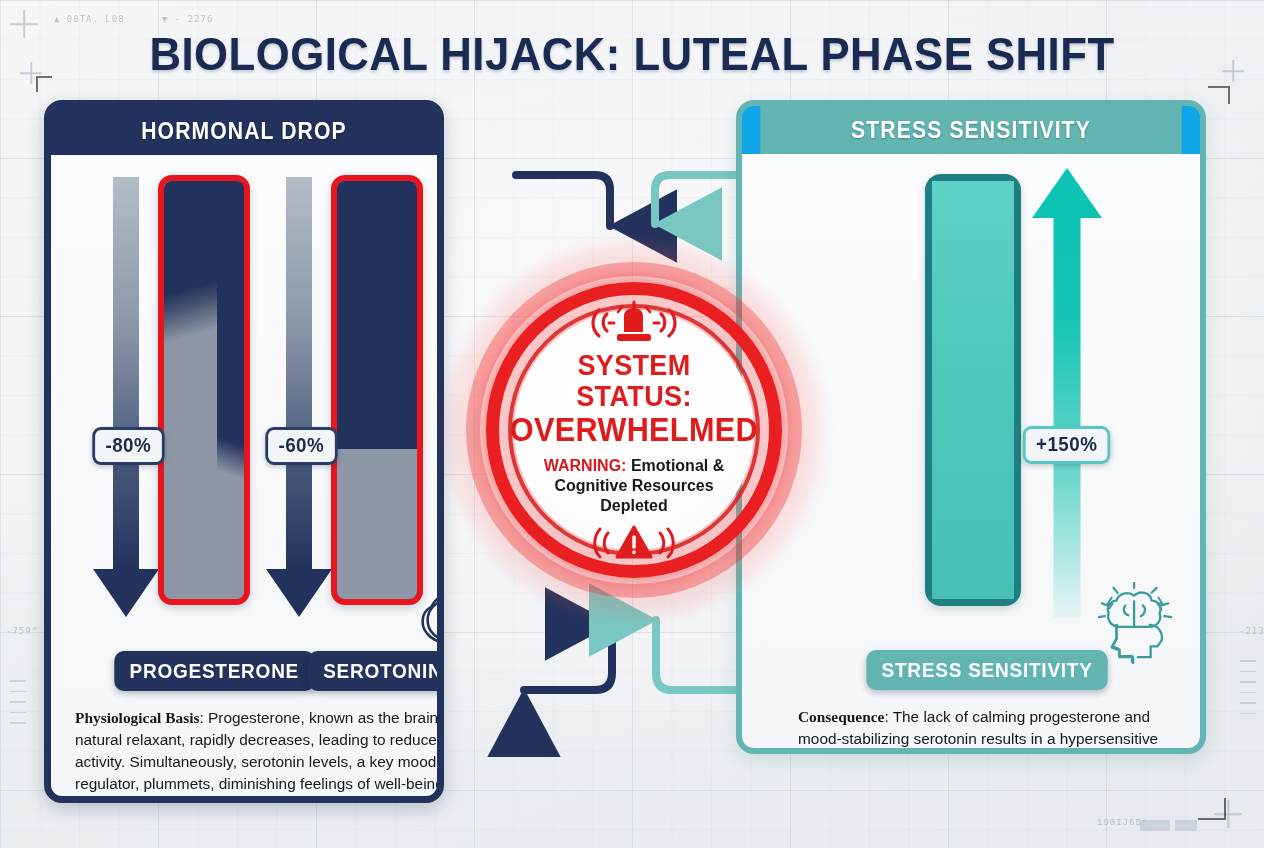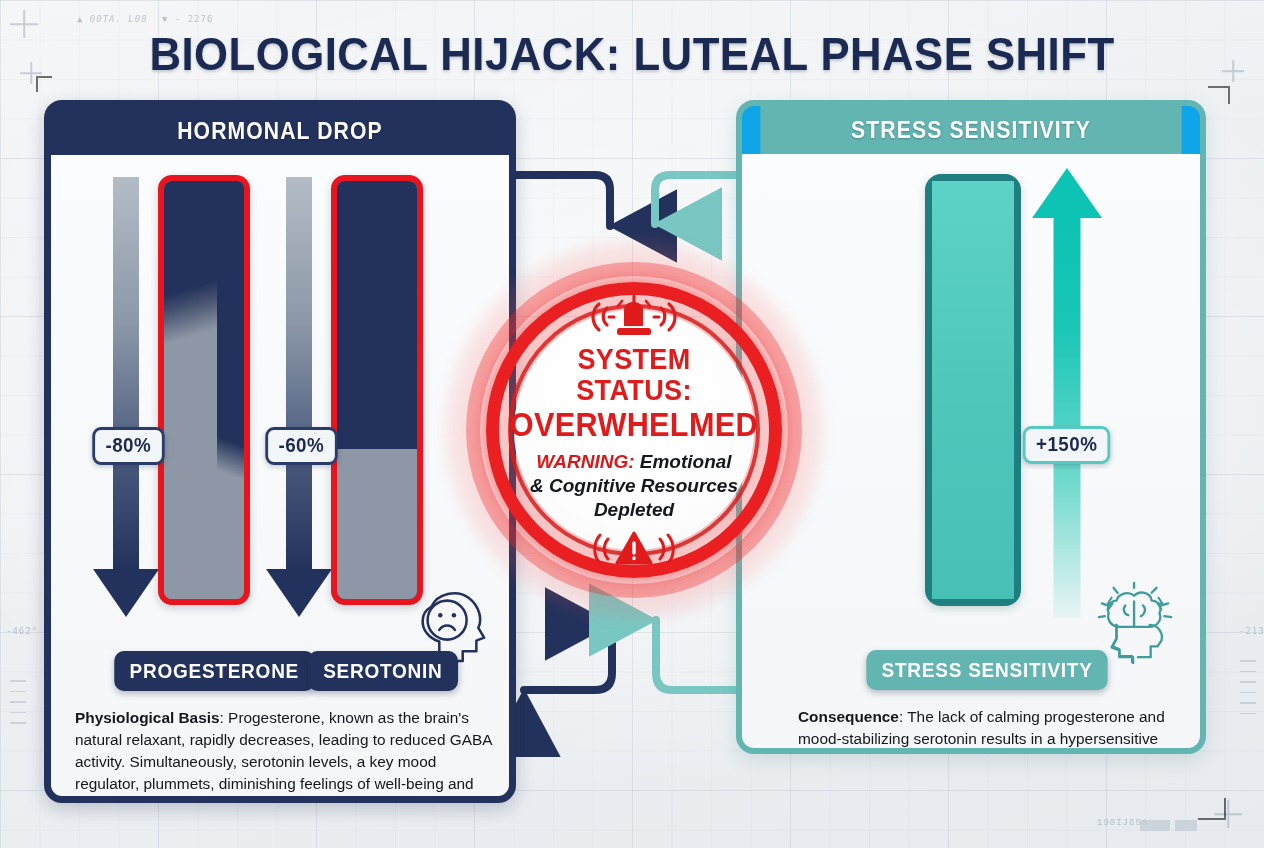--- a/index.html
+++ b/index.html
@@ -80,21 +80,21 @@
     transform: scaleX(.92);
     text-shadow: 0 1px 2px rgba(0,0,0,.25);
   }
   .panel-body {
     position: absolute;
     top: 48px; left: 0; right: 0; bottom: 0;
     background: linear-gradient(180deg, #fbfcfd 0%, #f4f6f8 100%);
   }
 
   #panel-left {
-    left: 44px; top: 100px; width: 472px; height: 703px;
+    left: 44px; top: 100px; width: 400px; height: 703px;
     border: 7px solid #23325c;
     background: #23325c;
     box-shadow: 0 6px 18px rgba(25,40,75,.22);
   }
   #panel-left .panel-head { background: #23325c; }
 
   #panel-right {
     left: 736px; top: 100px; width: 470px; height: 654px;
     border: 6px solid #63b5b2;
     background: #0ea5e9;
@@ -191,21 +191,21 @@
   .badge-navy { background: #23325c; }
   .badge-teal { background: #63b5b2; }
 
   
   .body-copy {
     position: absolute;
     font-size: 15.4px;
     line-height: 1.42;
     color: #14181d;
   }
-  .body-copy b { font-weight: 700; }
+  .body-copy b { font-weight: 700; font-family: Liberation Serif, serif; }
 
   
   #alarm {
     position: absolute;
     left: 462px; top: 258px;
     width: 344px; height: 344px;
   }
   .glow {
     position: absolute; inset: -18px;
     border-radius: 50%;
@@ -239,26 +239,25 @@
     line-height: 1.02;
   }
   .status-line2 {
     font-weight: 700; font-size: 34px; color: #e01b1c;
     letter-spacing: .4px; transform: scaleX(.9);
     line-height: 1.02;
     margin-top: 1px;
   }
   .warn-text {
     margin-top: 9px;
-    font-size: 19px;
+    font-size: 16px;
     font-weight: 700;
     color: #15181c;
     line-height: 1.25;
     max-width: 228px;
-    font-style: italic;
   }
   .warn-text .w-label { color: #d8191b; }
 
   
   #connectors { position: absolute; inset: 0; pointer-events: none; }
 </style>
 </head>
 <body>
 
 <div id="stage">
@@ -270,23 +269,23 @@
   <div class="cross" style="left:1222px;top:60px;  width:22px; height:22px;"></div>
   <div class="cross" style="left:20px;  top:62px;  width:22px; height:22px;"></div>
   <div class="cross" style="left:845px; top:200px; width:18px; height:18px;"></div>
   <div class="cross" style="left:855px; top:580px; width:18px; height:18px;"></div>
   <div class="cross" style="left:1214px;top:800px; width:28px; height:28px;"></div>
 
   <div class="bracket" style="left:36px; top:76px;  width:16px; height:16px; border-left:2px solid; border-top:2px solid;"></div>
   <div class="bracket" style="left:1198px;top:798px; width:28px; height:22px; border-right:2px solid; border-bottom:2px solid;"></div>
   <div class="bracket" style="left:1208px;top:86px;  width:22px; height:18px; border-right:2px solid; border-top:2px solid;"></div>
 
-  <div class="micro-text" style="left:77px; top:14px;font-style:italic;">▲ 00TA. L08</div>
+  <div class="micro-text" style="left:54px; top:14px;">▲ 00TA. L08</div>
   <div class="micro-text" style="left:162px; top:14px;">▼ - 2276</div>
-  <div class="micro-text" style="left:6px; top:626px;">-462°</div>
+  <div class="micro-text" style="left:6px; top:626px;">-759°</div>
   <div class="micro-text" style="left:1232px; top:626px;margin-left:7px;">-213°</div>
   <div class="micro-text" style="left:1097px; top:818px;font-family:Liberation Mono, monospace;">190IJ65A</div>
 
   <div class="tickstack" style="left:10px; top:680px;">
     <i></i>
       <i></i>
       <i></i>
       <i></i>
       <i></i>
   </div>

